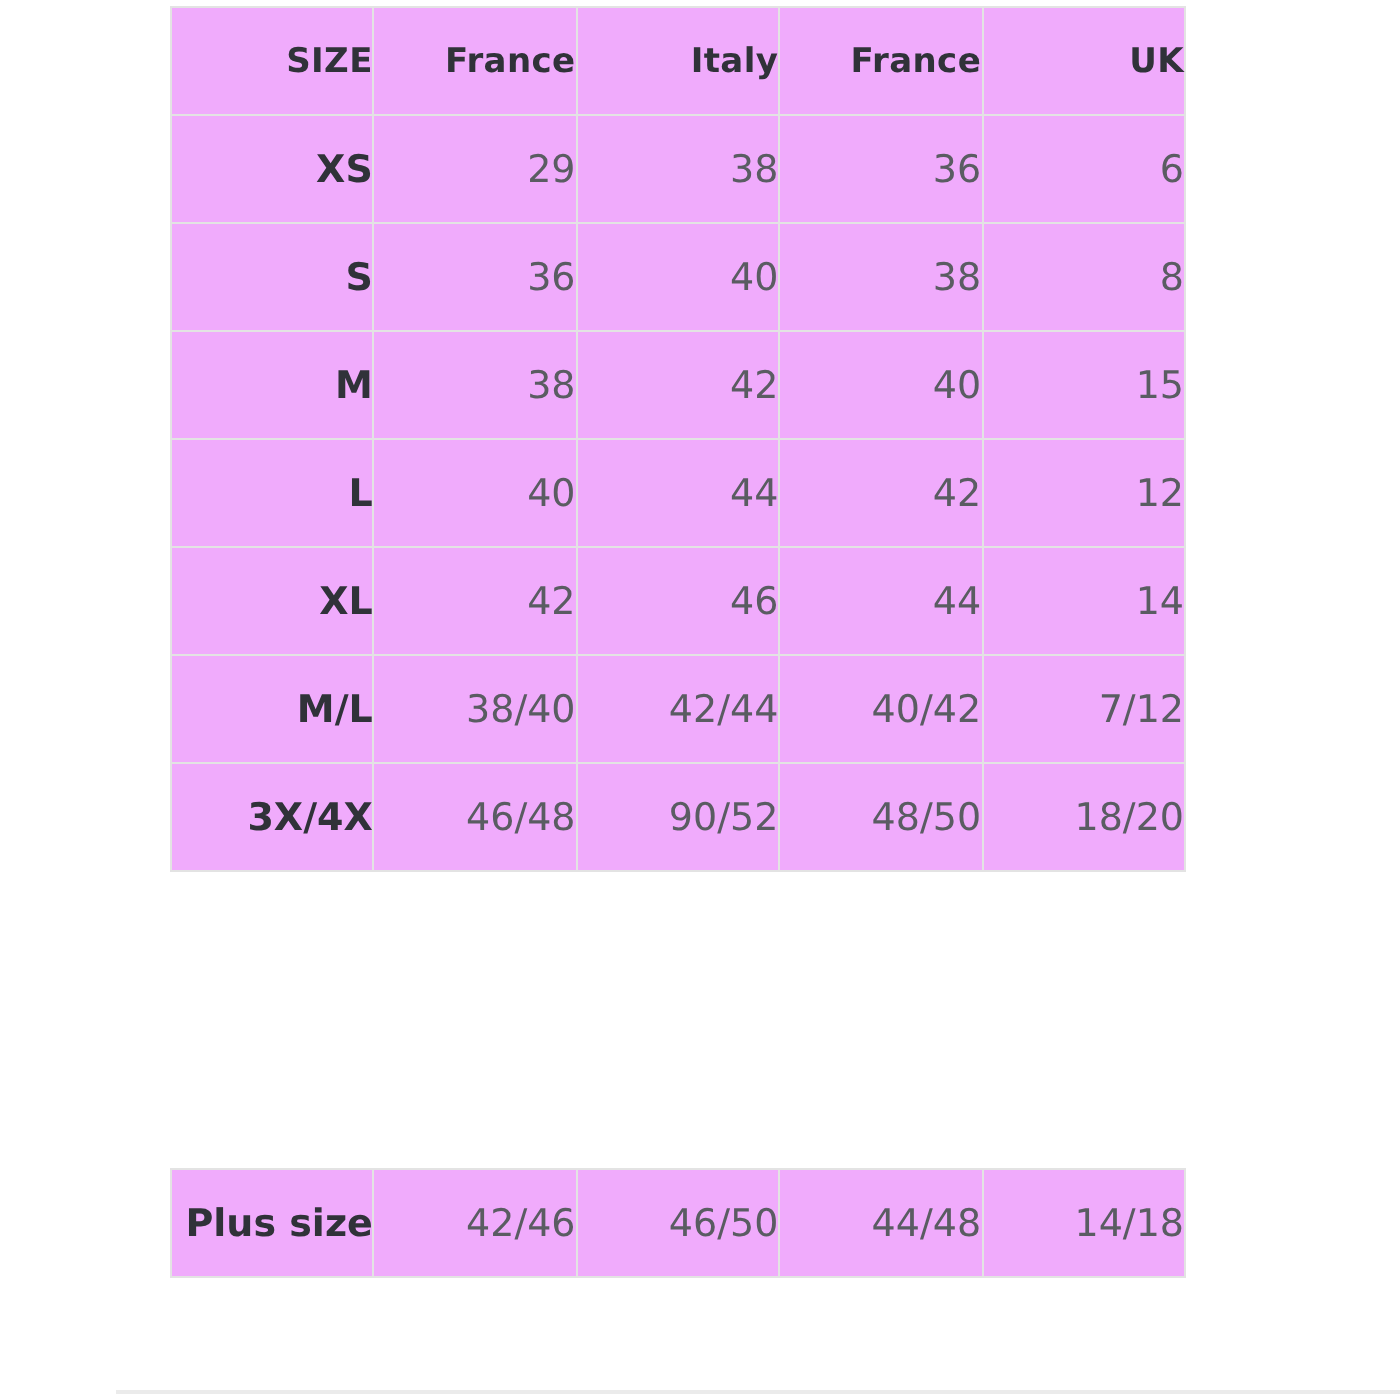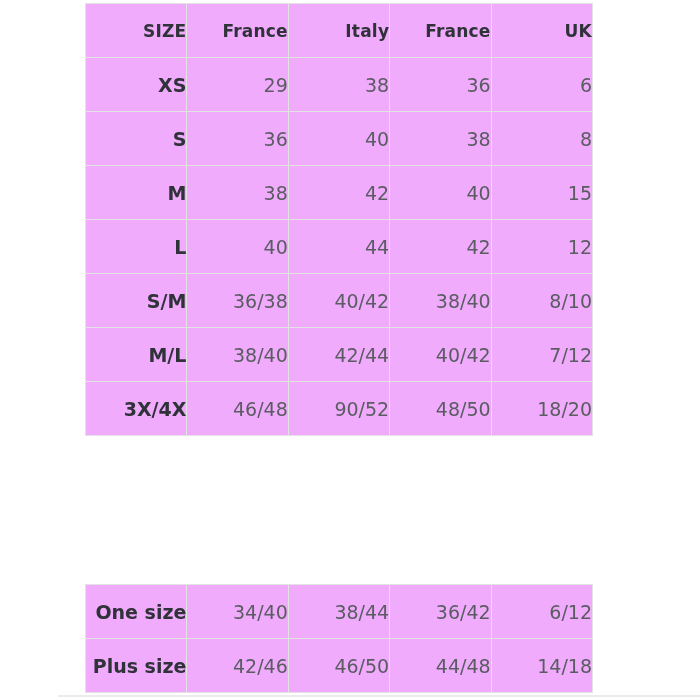--- a/index.html
+++ b/index.html
@@ -91,25 +91,25 @@
       <td>15</td>
     </tr>
     <tr>
       <td class="row-label">L</td>
       <td>40</td>
       <td>44</td>
       <td>42</td>
       <td>12</td>
     </tr>
     <tr>
-      <td class="row-label">S/M</td>
-      <td>36/38</td>
-      <td>40/42</td>
-      <td>38/40</td>
-      <td>8/10</td>
+      <td class="row-label">XL</td>
+      <td>42</td>
+      <td>46</td>
+      <td>44</td>
+      <td>14</td>
     </tr>
     <tr>
       <td class="row-label">M/L</td>
       <td>38/40</td>
       <td>42/44</td>
       <td>40/42</td>
       <td>7/12</td>
     </tr>
     <tr>
       <td class="row-label">3X/4X</td>
@@ -117,27 +117,20 @@
       <td>90/52</td>
       <td>48/50</td>
       <td>18/20</td>
     </tr>
   </tbody>
 </table>
 
 <table class="size-table special">
   <tbody>
     <tr>
-      <td class="row-label">One size</td>
-      <td>34/40</td>
-      <td>38/44</td>
-      <td>36/42</td>
-      <td>6/12</td>
-    </tr>
-    <tr>
       <td class="row-label">Plus size</td>
       <td>42/46</td>
       <td>46/50</td>
       <td>44/48</td>
       <td>14/18</td>
     </tr>
   </tbody>
 </table>
 
 <div class="bottom-edge"></div>

